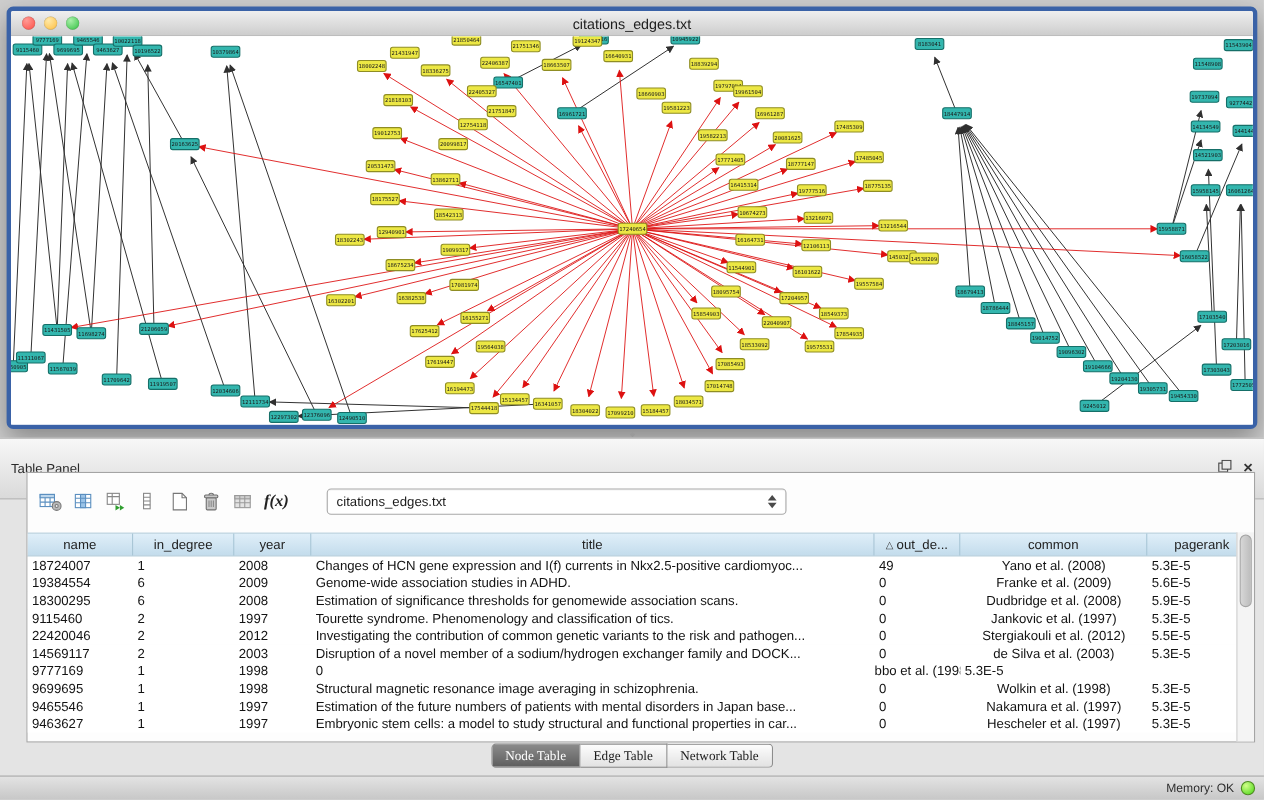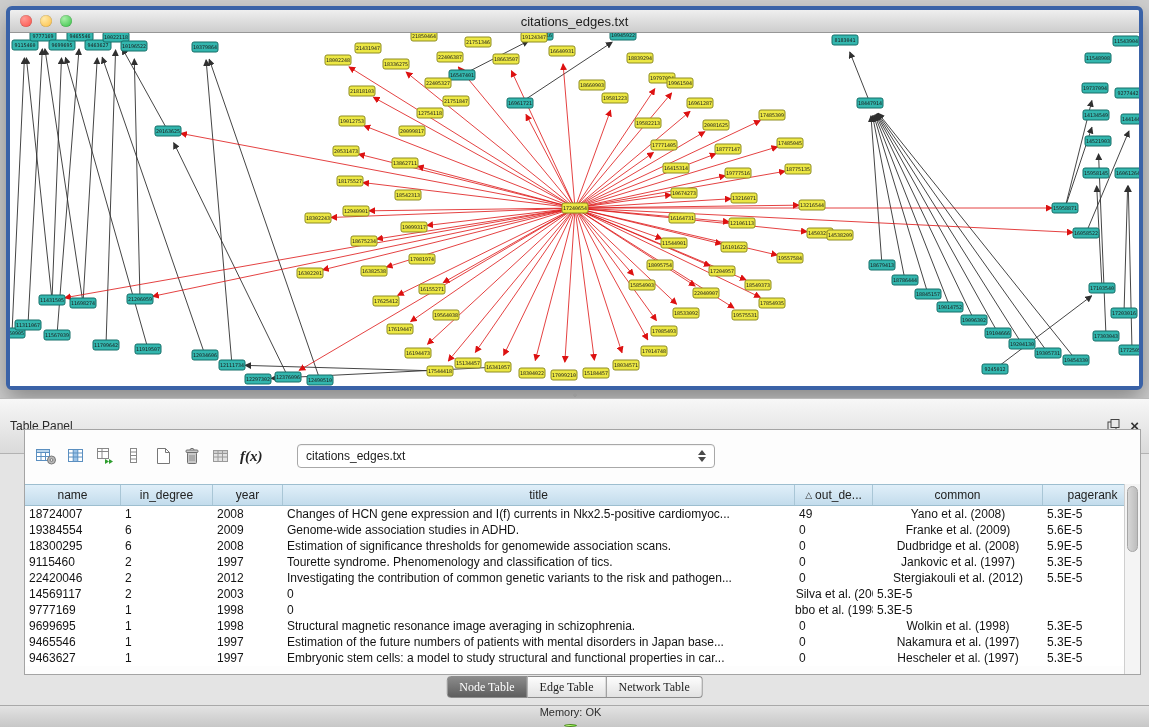--- a/index.html
+++ b/index.html
@@ -63,21 +63,21 @@
   
   .tabs{position:absolute;left:50%;top:277px;transform:translateX(-50%);display:flex;font-family:Liberation Serif, serif;}
   .tab{height:20px;padding:0 12px;font-size:12px;display:flex;align-items:center;
     background:linear-gradient(#fdfdfd,#e2e2e2);border:1px solid #8d8d8d;border-left-width:0;color:#1c1c1c;}
   .tab:first-child{border-left-width:1px;border-radius:4px 0 0 4px;}
   .tab:last-child{border-radius:0 4px 4px 0;}
   .tab.active{background:linear-gradient(#8b8b8b,#5e5e5e);color:#fff;}
   
   .status-bar{position:absolute;left:0;bottom:0;width:1149px;height:22px;
     background:linear-gradient(#e3e3e3,#c7c7c7);border-top:1px solid #a9a9a9;
-    display:flex;align-items:center;justify-content:flex-end;padding-right:8px;box-sizing:border-box;gap:6px;flex-direction:column;}
+    display:flex;align-items:center;justify-content:flex-end;padding-right:8px;box-sizing:border-box;gap:6px;}
   .status-bar .mem-label{font-size:11px;color:#2e2e2e;}
   .mem-dot{width:11px;height:11px;border-radius:50%;border:1px solid #4c8a1d;
     background:radial-gradient(circle at 35% 30%,#d2ff8a,#46d414);}
 </style>
 </head>
 <body>
 
 <div class="net-window">
   <div class="titlebar">
     <div class="lights">
@@ -869,20 +869,21 @@
             <div class="tcell">2012</div>
             <div class="tcell">Investigating the contribution of common genetic variants to the risk and pathogen...</div>
             <div class="tcell">0</div>
             <div class="tcell center">Stergiakouli et al. (2012)</div>
             <div class="tcell">5.5E-5</div>
           </div>
           <div class="trow" style="grid-template-columns: 96px 92px 70px 512px 78px 170px 100px;">
             <div class="tcell">14569117</div>
             <div class="tcell">2</div>
             <div class="tcell">2003</div>
+            <div class="tcell">Disruption of a novel member of a sodium/hydrogen exchanger family and DOCK...</div>
             <div class="tcell">0</div>
             <div class="tcell center">de Silva et al. (2003)</div>
             <div class="tcell">5.3E-5</div>
           </div>
           <div class="trow" style="grid-template-columns: 96px 92px 70px 512px 78px 170px 100px;">
             <div class="tcell">9777169</div>
             <div class="tcell">1</div>
             <div class="tcell">1998</div>
             <div class="tcell">0</div>
             <div class="tcell center">Tibbo et al. (1998)</div>

